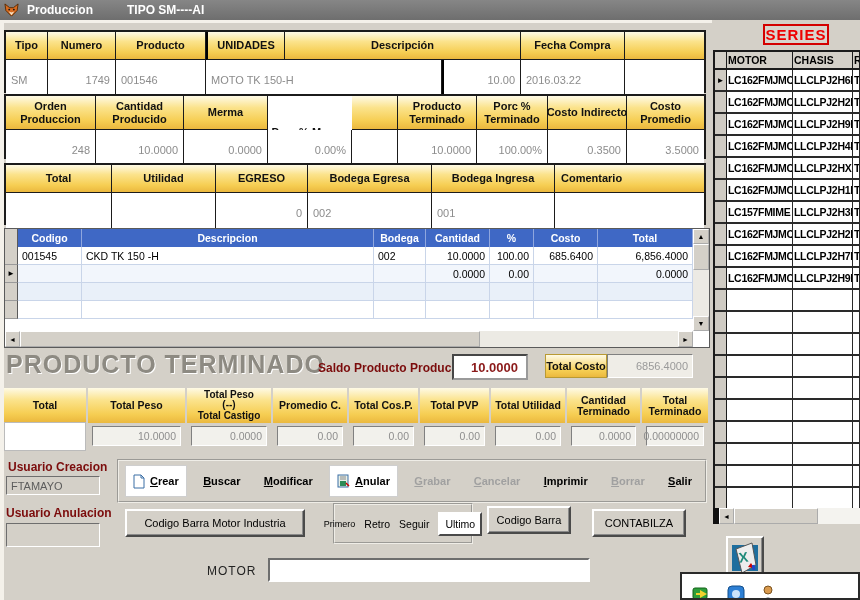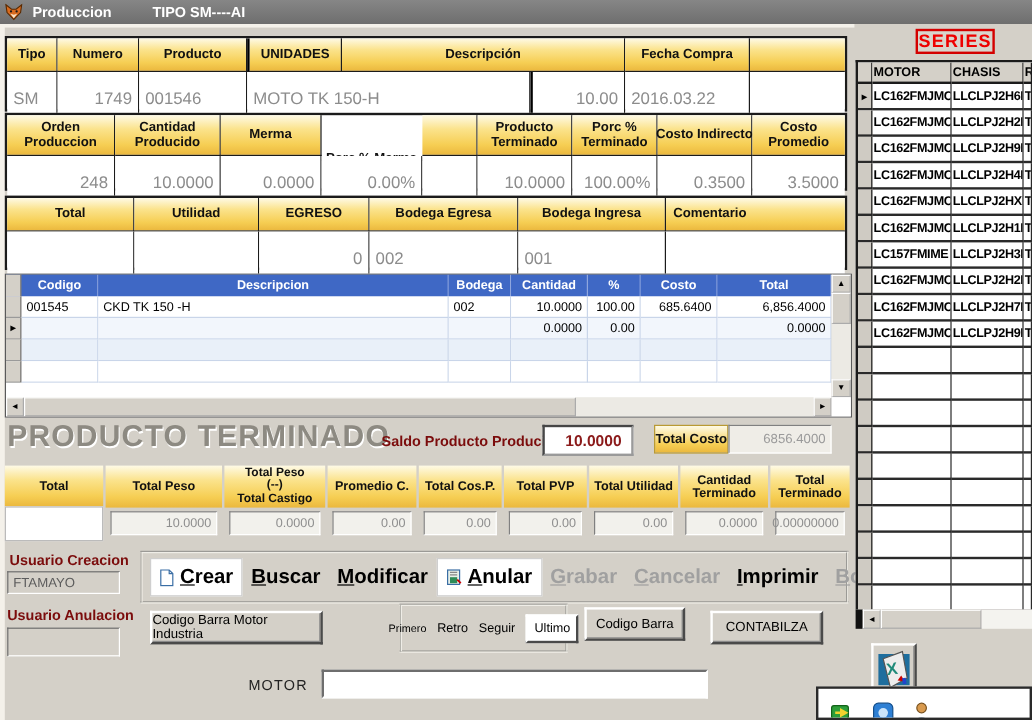--- a/index.html
+++ b/index.html
@@ -27,21 +27,21 @@
   .ftable{background:#fff;border:2px solid #1b1b1b;display:flex;flex-direction:column;}
   .frow{display:flex;flex:0 0 auto;}
   .fh{
     background:linear-gradient(180deg,#FEFAE6 0%,#FBE38C 35%,#F6CE53 75%,#EBB83E 100%);
     font-size:11px;font-weight:bold;color:#111;text-align:center;
     display:flex;align-items:center;justify-content:center;
     border-right:1px solid #1b1b1b;border-bottom:1px solid #1b1b1b;
     box-sizing:border-box;padding:1px 2px;line-height:1.15;
   }
   .fv{
-    background:#fff;font-size:14px;color:#8C8C8C;
+    background:#fff;font-size:11px;color:#8C8C8C;
     display:flex;align-items:center;
     border-right:1px solid #1b1b1b;box-sizing:border-box;padding:14px 5px;
     overflow:hidden;white-space:nowrap;
   }
   .frow > :last-child{border-right:none;}
   .num{justify-content:flex-end;}
   .thickL{border-left:2px solid #000;}
   .nw{white-space:nowrap;}
 
   
@@ -117,21 +117,21 @@
     border-top:2px solid #FFFFFF;border-left:2px solid #FFFFFF;
     border-right:2px solid #4A4A4A;border-bottom:2px solid #4A4A4A;
     box-shadow:inset -1px -1px 0 #8a8a8a;
     font-size:11px;color:#000;display:flex;align-items:center;justify-content:center;
     cursor:default;
   }
   .toolbar{
     border:2px groove #EFEDE7;display:flex;align-items:center;justify-content:space-between;
     padding:0 6px;
   }
-  .tbtn{height:30px;display:flex;align-items:center;gap:5px;padding:0 7px;font-size:17px;font-weight:bold;color:#000;}
+  .tbtn{height:30px;display:flex;align-items:center;gap:5px;padding:0 7px;font-size:11px;font-weight:bold;color:#000;}
   .tbtn.hilite{background:#fff;border:1px solid #CFCFCF;}
   .tbtn.disabled{color:#A0A0A0;font-weight:bold;}
   .tb-label{display:block;}
   .tb-label::first-letter{text-decoration:underline;}
   .navbox{border:2px groove #EFEDE7;display:flex;align-items:center;justify-content:center;gap:9px;}
   .navitem{font-size:10.5px;color:#000;}
   .navitem.small{font-size:9px;}
   .navactive{
     background:#fff;border-top:2px solid #fff;border-left:2px solid #fff;
     border-right:2px solid #4A4A4A;border-bottom:2px solid #4A4A4A;
@@ -428,21 +428,21 @@
       <span class="tb-label">Imprimir</span>
     </div>
   <div class="tbtn disabled">
       <span class="tb-label">Borrar</span>
     </div>
   <div class="tbtn">
       <span class="tb-label">Salir</span>
     </div>
 </div>
 
-<div class="abs btn3d" style="left:125px;top:509px;width:144px;height:28px;">Codigo Barra Motor Industria</div>
+<div class="abs btn3d" style="left:125px;top:509px;width:180px;height:28px;">Codigo Barra Motor Industria</div>
 
 <div class="abs navbox" style="left:333px;top:503px;width:140px;height:41px;">
   <span class="navitem small">Primero</span>
   <span class="navitem">Retro</span>
   <span class="navitem">Seguir</span>
   <span class="navactive">Ultimo</span>
 </div>
 
 <div class="abs btn3d" style="left:487px;top:506px;width:84px;height:28px;">Codigo Barra</div>
 <div class="abs btn3d" style="left:592px;top:509px;width:94px;height:28px;">CONTABILZA</div>

